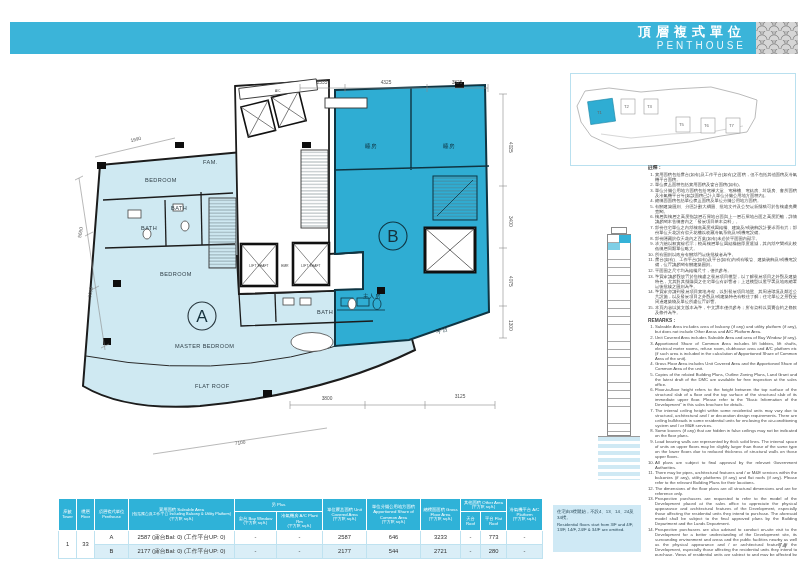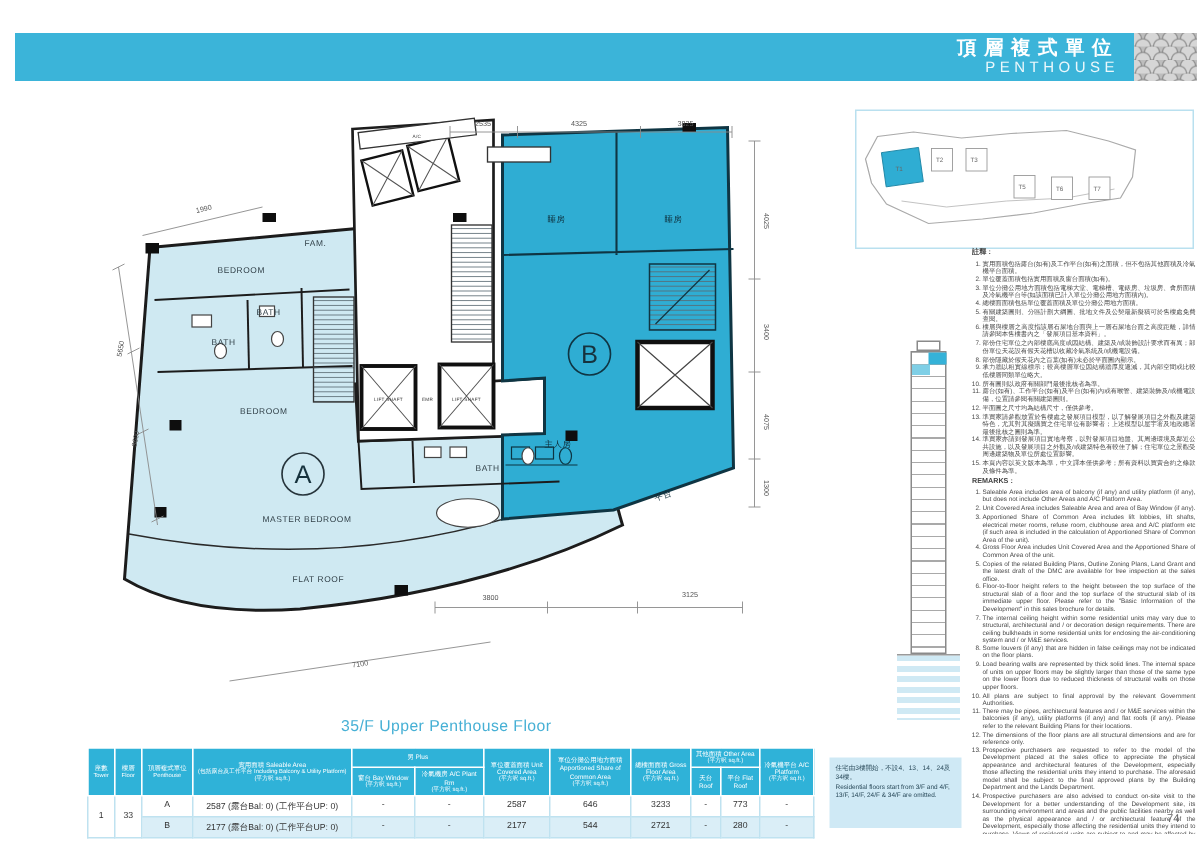--- a/index.html
+++ b/index.html
@@ -233,21 +233,20 @@
     <text x="484" y="218" class="dim" transform="rotate(90 484 218)">4075</text>
     <text x="484" y="262" class="dim" transform="rotate(90 484 262)">1300</text>
     <text x="302" y="342" text-anchor="middle" class="dim">3800</text>
     <text x="435" y="340" text-anchor="middle" class="dim">3125</text>
     <text x="210" y="387" class="dim" transform="rotate(-8 210 387)">7100</text>
     <text x="106" y="84" class="dim" transform="rotate(-13 106 84)">1990</text>
     <text x="56" y="180" class="dim" transform="rotate(-80 56 180)">5650</text>
     <text x="66" y="240" class="dim" transform="rotate(-80 66 240)">3600</text>
   </svg>
 
-  <div id="caption" class="abs">35/F Upper Penthouse Floor</div>
 
   <table id="areatable" class="abs">
     <colgroup>
       <col style="width:18px">
         <col style="width:18px">
         <col style="width:34px">
         <col style="width:106px">
       <col style="width:42px">
         <col style="width:46px">
         <col style="width:44px">

